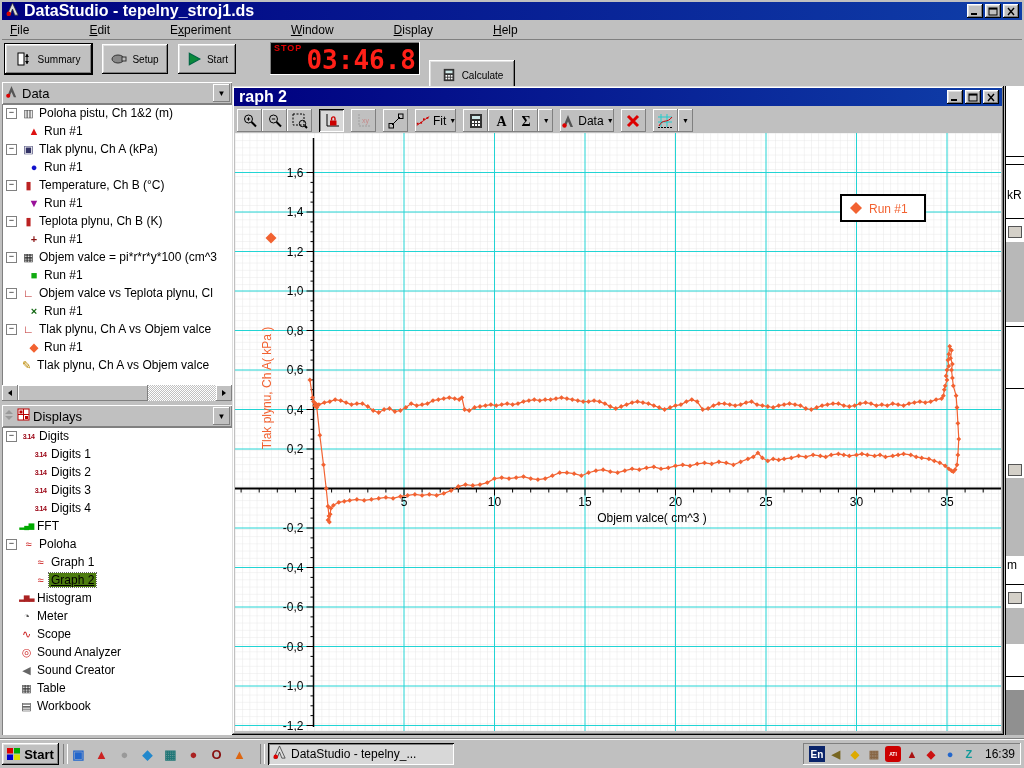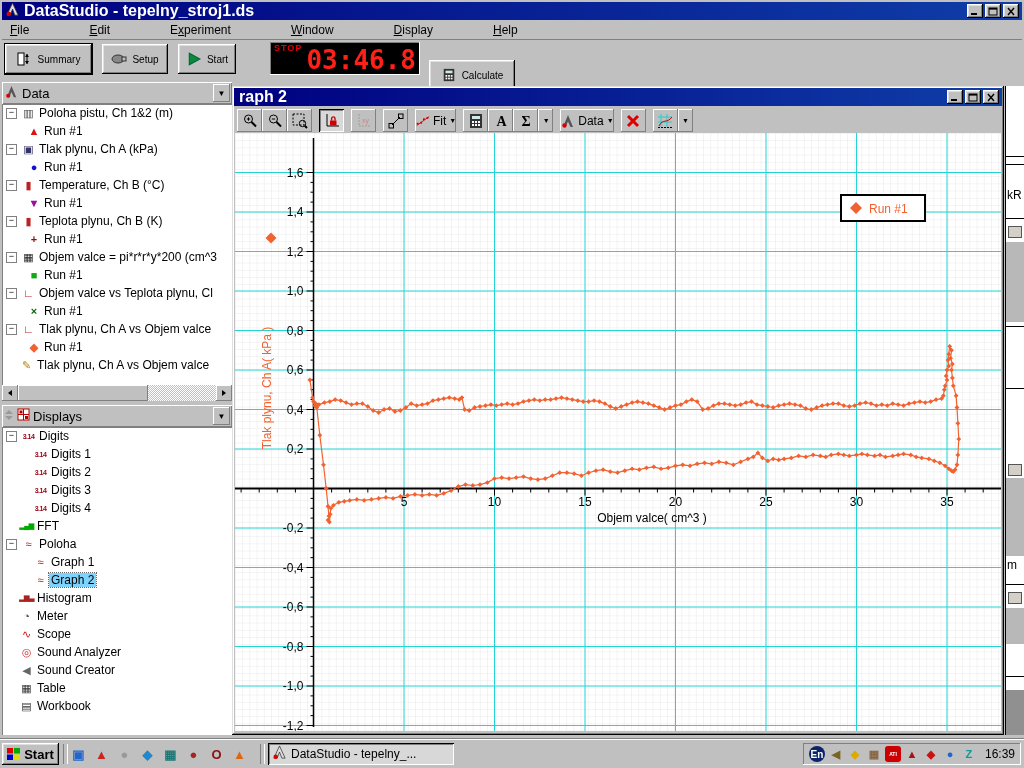--- a/index.html
+++ b/index.html
@@ -32,21 +32,21 @@
   .ph-drop{width:17px;height:18px;display:flex;align-items:center;justify-content:center;font-size:8px;}
   .tree{background:#fff;box-shadow:inset 1px 1px 0 #808080,inset -1px -1px 0 #fff;overflow:hidden;position:relative;}
   .trow{height:18px;display:flex;align-items:center;white-space:nowrap;overflow:hidden;}
   .expbox{width:9px;height:9px;margin:0 3px 0 4px;background:#fff;border:1px solid #808080;
     font-size:9px;line-height:7px;text-align:center;color:#000;flex:0 0 auto;}
   .noexp{width:16px;flex:0 0 auto;}
   .ticon{width:17px;text-align:center;font-size:11px;flex:0 0 auto;}
   .ticon.mini{font-size:7px;font-weight:bold;letter-spacing:-0.5px;}
   .tmark{width:16px;text-align:center;font-size:11px;font-weight:bold;flex:0 0 auto;}
   .tlabel{padding:0 2px;}
-  .trow.sel .tlabel{background:#7dd3fc;outline:1px dotted #666;}
+  .trow.sel .tlabel{background:#4d7c0f;outline:1px dotted #666;text-decoration:underline;}
   .indent1{padding-left:24px;}
   .indent2{padding-left:30px;}
   #hscroll{height:16px;display:flex;background:#d4d0c8;}
   .sc-btn{width:16px;height:16px;display:flex;align-items:center;justify-content:center;}
   .sc-track{flex:1;background:repeating-conic-gradient(#fff 0 25%,#c0c0c0 0 50%) 0 0/2px 2px;position:relative;}
   .sc-thumb{position:absolute;left:0;top:0;width:130px;height:16px;}
   
   #graph-window{position:absolute;left:232px;top:86px;width:772px;height:649px;background:#c0c0c0;
     box-shadow:inset -1px -1px 0 #000,inset 1px 1px 0 #dfdfdf,inset -2px -2px 0 #808080,inset 2px 2px 0 #fff;}
   #g-titlebar{position:absolute;left:2px;top:2px;right:2px;height:18px;
@@ -66,21 +66,21 @@
   .frag-box{position:absolute;left:2px;width:12px;height:10px;background:#d4d0c8;border:1px solid #555;}
   .frag-text{position:absolute;left:1px;font-size:12px;color:#000;}
   
   #taskbar{position:absolute;left:0;right:0;bottom:0;height:28px;background:#c0c0c0;border-top:1px solid #fff;box-shadow:0 -1px 0 #808080;}
   #start-button{position:absolute;left:2px;top:3px;width:57px;height:22px;display:flex;align-items:center;justify-content:center;gap:3px;font-weight:bold;font-size:13px;}
   .tb-sep{position:absolute;top:4px;width:3px;height:20px;border-left:1px solid #808080;border-right:1px solid #fff;}
   #quicklaunch{position:absolute;left:70px;top:3px;height:22px;display:flex;align-items:center;gap:6px;}
   .ql-icon{width:17px;height:17px;display:flex;align-items:center;justify-content:center;font-size:13px;font-weight:bold;}
   #task-button{position:absolute;left:268px;top:3px;width:178px;height:22px;display:flex;align-items:center;gap:4px;padding:0 4px;font-size:12px;white-space:nowrap;overflow:hidden;}
   #tray{position:absolute;right:3px;top:3px;height:22px;display:flex;align-items:center;gap:3px;padding:0 6px;}
-  .tray-icon{width:16px;height:16px;display:flex;align-items:center;justify-content:center;font-size:11px;font-weight:bold;border-radius:8px;}
+  .tray-icon{width:16px;height:16px;display:flex;align-items:center;justify-content:center;font-size:11px;font-weight:bold;}
   .tray-en{background:#0a246a;color:#fff;font-size:10px;}
   .tray-ati{background:#c00;color:#fff;font-size:5px;border-radius:3px;}
   #clock{font-size:12px;margin-left:5px;}
   .appicon svg{width:15px;height:15px;}
 </style>
 </head>
 <body>
 
 <div id="screen">
 
@@ -204,21 +204,21 @@
           <span class="ticon" style="color: rgb(187, 34, 34);">▮</span>
           <span class="tlabel">Teplota plynu, Ch B (K)</span>
         </div>
         <div class="trow indent1">
           <span class="tmark" style="color: rgb(136, 17, 17);">+</span>
           <span class="tlabel">Run #1</span>
         </div>
         <div class="trow">
           <span class="expbox">−</span>
           <span class="ticon" style="color: rgb(34, 34, 34);">▦</span>
-          <span class="tlabel">Objem valce = pi*r*r*y*200 (cm^3</span>
+          <span class="tlabel">Objem valce = pi*r*r*y*100 (cm^3</span>
         </div>
         <div class="trow indent1">
           <span class="tmark" style="color: rgb(17, 170, 17);">■</span>
           <span class="tlabel">Run #1</span>
         </div>
         <div class="trow">
           <span class="expbox">−</span>
           <span class="ticon" style="color: rgb(187, 34, 34);">∟</span>
           <span class="tlabel">Objem valce vs Teplota plynu, Cl</span>
         </div>

